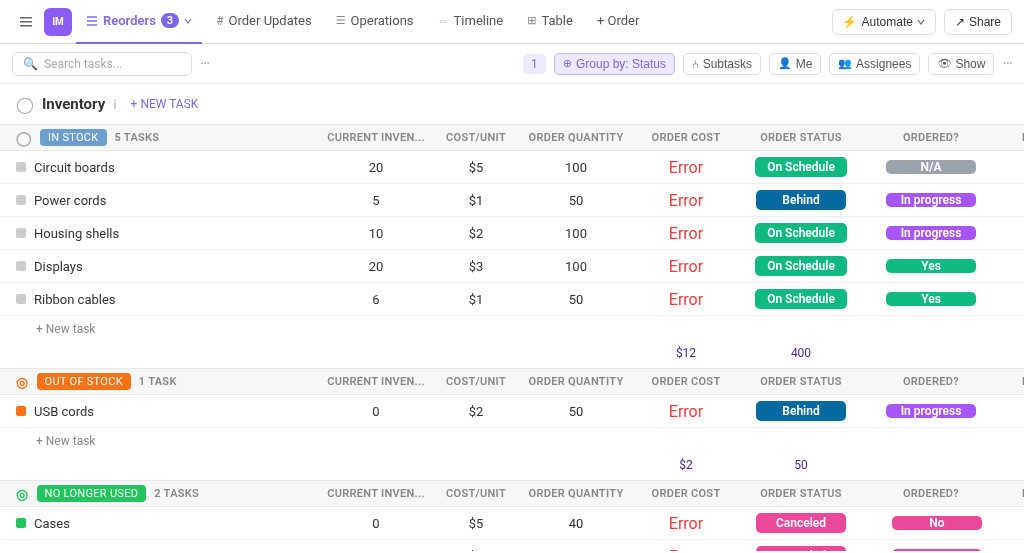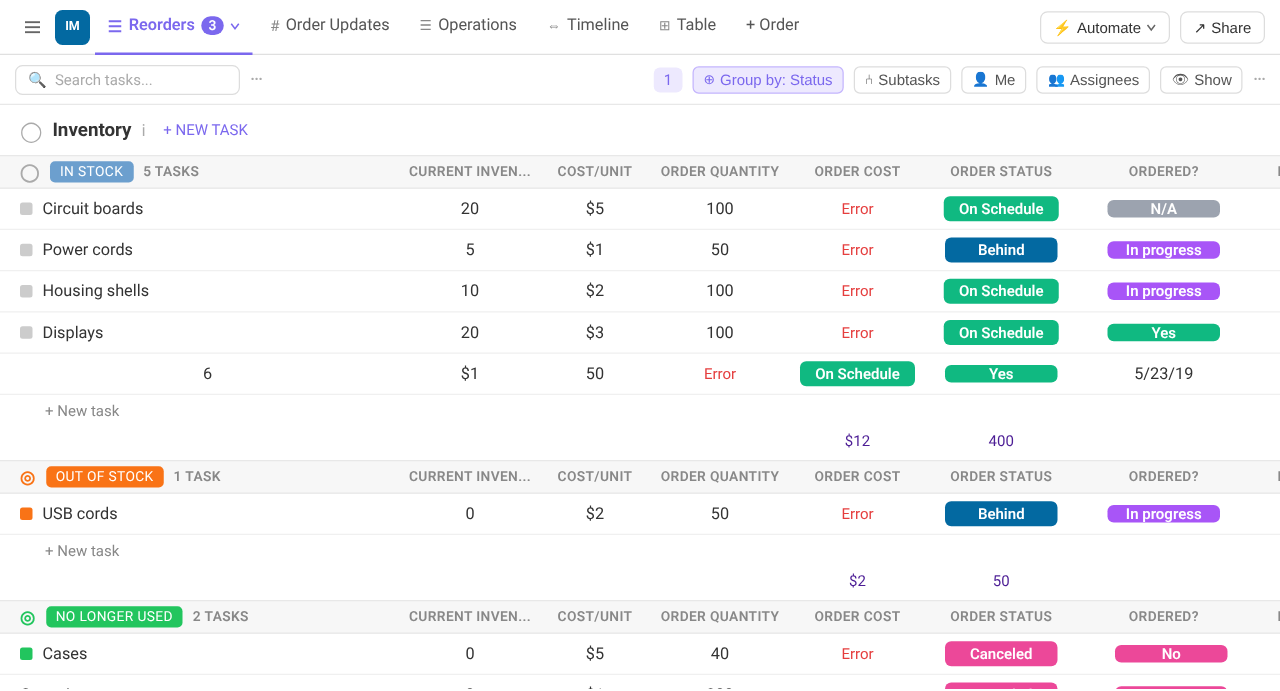--- a/index.html
+++ b/index.html
@@ -4,21 +4,21 @@
   <style>
     * { box-sizing: border-box; margin: 0; padding: 0; }
     body { font-family: -apple-system, BlinkMacSystemFont, 'Segoe UI', Roboto, sans-serif; font-size: 13px; background: #fff; color: #333; height: 553px; overflow: hidden; }
 
     
     .top-nav {
       display: flex; align-items: center; height: 44px; border-bottom: 1px solid #e0e0e0;
       padding: 0 12px; gap: 4px;
     }
     .nav-icon { width: 28px; height: 28px; display: flex; align-items: center; justify-content: center; border-radius: 6px; cursor: pointer; }
-    .app-icon { width: 28px; height: 28px; background: #0369a1; border-radius: 6px; display: flex; align-items: center; justify-content: center; color: white; font-size: 11px; font-weight: 700; }
+    .app-icon { width: 28px; height: 28px; background: #8b5cf6; border-radius: 6px; display: flex; align-items: center; justify-content: center; color: white; font-size: 11px; font-weight: 700; }
     .tab-item {
       display: flex; align-items: center; gap: 5px; padding: 0 10px; height: 44px;
       cursor: pointer; color: #555; font-size: 13px; border-bottom: 2px solid transparent;
       white-space: nowrap;
     }
     .tab-item.active { color: #7b68ee; border-bottom-color: #7b68ee; font-weight: 600; }
     .tab-badge { background: #7b68ee; color: white; border-radius: 10px; padding: 1px 6px; font-size: 11px; }
     .nav-right { margin-left: auto; display: flex; align-items: center; gap: 8px; }
     .btn-automate {
       display: flex; align-items: center; gap: 4px; padding: 5px 10px;
@@ -91,21 +91,21 @@
       border-bottom: 1px solid #f0f0f0; font-size: 13px;
     }
 
     .row-name { display: flex; align-items: center; gap: 8px; }
     .row-dot { width: 10px; height: 10px; border-radius: 2px; flex-shrink: 0; }
     .dot-gray { background: #ccc; }
     .dot-orange { background: #f97316; }
     .dot-green { background: #22c55e; }
 
     .cell { display: flex; align-items: center; justify-content: center; }
-    .error-text { color: #e53e3e; font-size: 12px; }
+    .error-text { color: #e53e3e; font-size: 16px; }
 
     .status-chip {
       padding: 3px 12px; border-radius: 5px; font-size: 12px; font-weight: 600;
       color: white; text-align: center; min-width: 90px;
     }
     .chip-on-schedule { background: #10b981; }
     .chip-behind { background: #0369a1; }
     .chip-canceled { background: #ec4899; }
 
     .ordered-chip {
@@ -320,20 +320,24 @@
         </div>
       <div class="cell">
           <span class="status-chip chip-on-schedule">On Schedule</span>
         </div>
       <div class="cell">
           <span class="ordered-chip chip-yes">Yes</span>
         </div>
       <div class="cell">5/22/19</div>
     </div>
       <div class="data-row">
+      <div class="row-name">
+        <div class="row-dot dot-gray"></div>
+        <span>Ribbon cables</span>
+      </div>
       <div class="cell">6</div>
       <div class="cell">$1</div>
       <div class="cell">50</div>
       <div class="cell">
           <span class="error-text">Error</span>
         </div>
       <div class="cell">
           <span class="status-chip chip-on-schedule">On Schedule</span>
         </div>
       <div class="cell">

